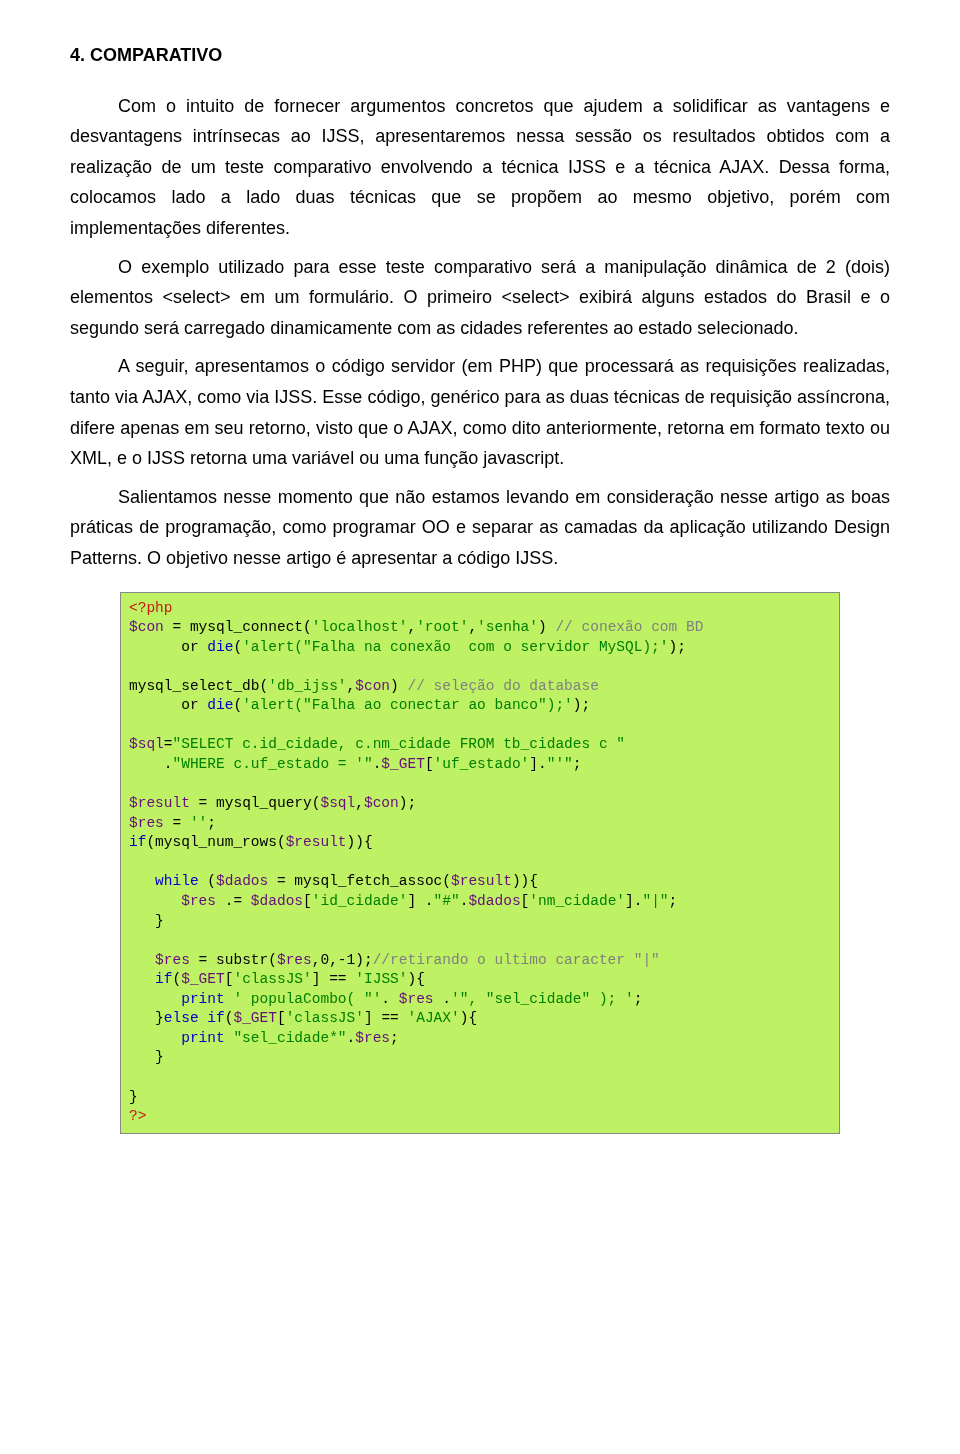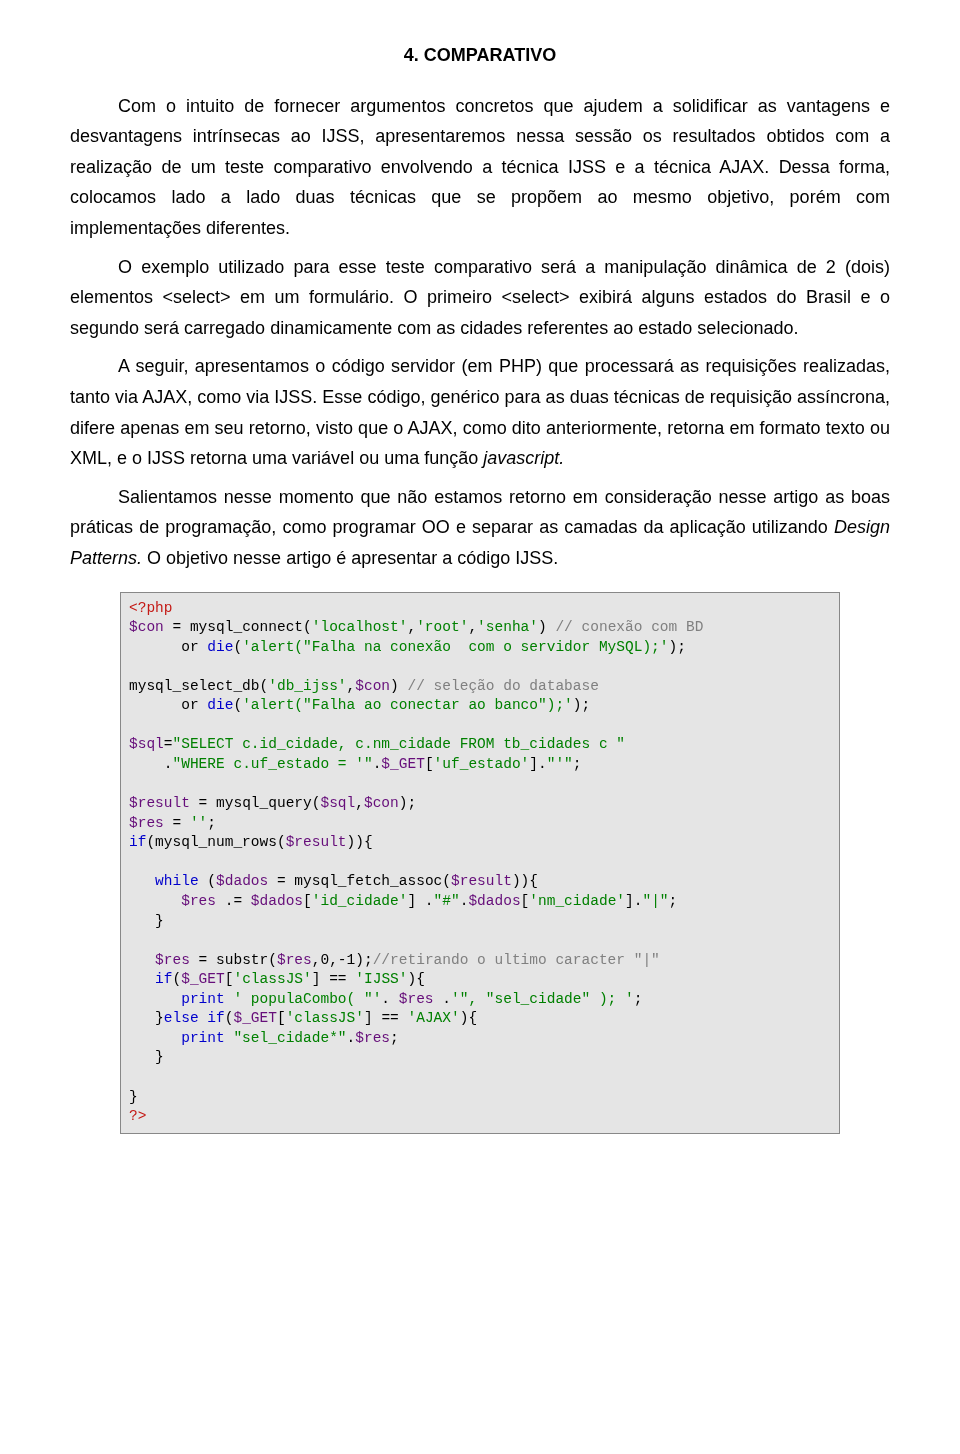--- a/index.html
+++ b/index.html
@@ -8,31 +8,30 @@
     background: #fff;
     color: #000;
     width: 960px;
     padding: 40px 70px 20px 70px;
     font-size: 18px;
     line-height: 1.7;
   }
   .heading {
     font-weight: bold;
     margin-bottom: 20px;
-    text-align: center;
   }
   .para {
     text-align: justify;
     margin-bottom: 8px;
     text-indent: 48px;
   }
-  .italic { font-style: italic; }
+  .italic { }
   .code-box {
     border: 1px solid #888;
-    background: #e5e5e5;
+    background: #bef264;
     padding: 6px 8px;
     font-family: "Courier New", monospace;
     font-size: 14.5px;
     line-height: 1.35;
     white-space: pre;
     color: #000;
     margin: 18px 50px 0 50px;
     overflow: hidden;
   }
   .c-php   { color: #c41a16; }
@@ -48,21 +47,21 @@
 
 <p class="para">Com o intuito de fornecer argumentos concretos que ajudem a solidificar as vantagens e desvantagens intrínsecas ao IJSS, apresentaremos nessa sessão os resultados obtidos com a realização de um teste comparativo envolvendo a técnica IJSS e a técnica AJAX. Dessa forma, colocamos lado a lado duas técnicas que se propõem ao mesmo objetivo, porém com implementações diferentes.</p>
 
 <p class="para">O exemplo utilizado para esse teste comparativo será a manipulação dinâmica de 2 (dois) elementos &lt;select&gt; em um formulário. O primeiro &lt;select&gt; exibirá alguns estados do Brasil e o segundo será carregado dinamicamente com as cidades referentes ao estado selecionado.</p>
 
 <p class="para">
   <span>A seguir, apresentamos o código servidor (em PHP) que processará as requisições realizadas, tanto via AJAX, como via IJSS. Esse código, genérico para as duas técnicas de requisição assíncrona, difere apenas em seu retorno, visto que o AJAX, como dito anteriormente, retorna em formato texto ou XML, e o IJSS retorna uma variável ou uma função </span><span class="italic">javascript.</span>
 </p>
 
 <p class="para">
-  <span>Salientamos nesse momento que não estamos retorno em consideração nesse artigo as boas práticas de programação, como programar OO e separar as camadas da aplicação utilizando </span><span class="italic">Design Patterns.</span><span> O objetivo nesse artigo é apresentar a código IJSS.</span>
+  <span>Salientamos nesse momento que não estamos levando em consideração nesse artigo as boas práticas de programação, como programar OO e separar as camadas da aplicação utilizando </span><span class="italic">Design Patterns.</span><span> O objetivo nesse artigo é apresentar a código IJSS.</span>
 </p>
 
 <div class="code-box"><span class="c-php">&lt;?php</span>
 <span class="c-var">$con</span><span> = mysql_connect(</span><span class="c-str">'localhost'</span><span>,</span><span class="c-str">'root'</span><span>,</span><span class="c-str">'senha'</span><span>) </span><span class="c-comm">// conexão com BD</span>
 <span>      or </span><span class="c-kw">die</span><span>(</span><span class="c-str">'alert("Falha na conexão  com o servidor MySQL);'</span><span>);</span>
 <span></span>
 <span>mysql_select_db(</span><span class="c-str">'db_ijss'</span><span>,</span><span class="c-var">$con</span><span>) </span><span class="c-comm">// seleção do database</span>
 <span>      or </span><span class="c-kw">die</span><span>(</span><span class="c-str">'alert("Falha ao conectar ao banco");'</span><span>);</span>
 <span></span>
 <span class="c-var">$sql</span><span>=</span><span class="c-str">"SELECT c.id_cidade, c.nm_cidade FROM tb_cidades c "</span>

